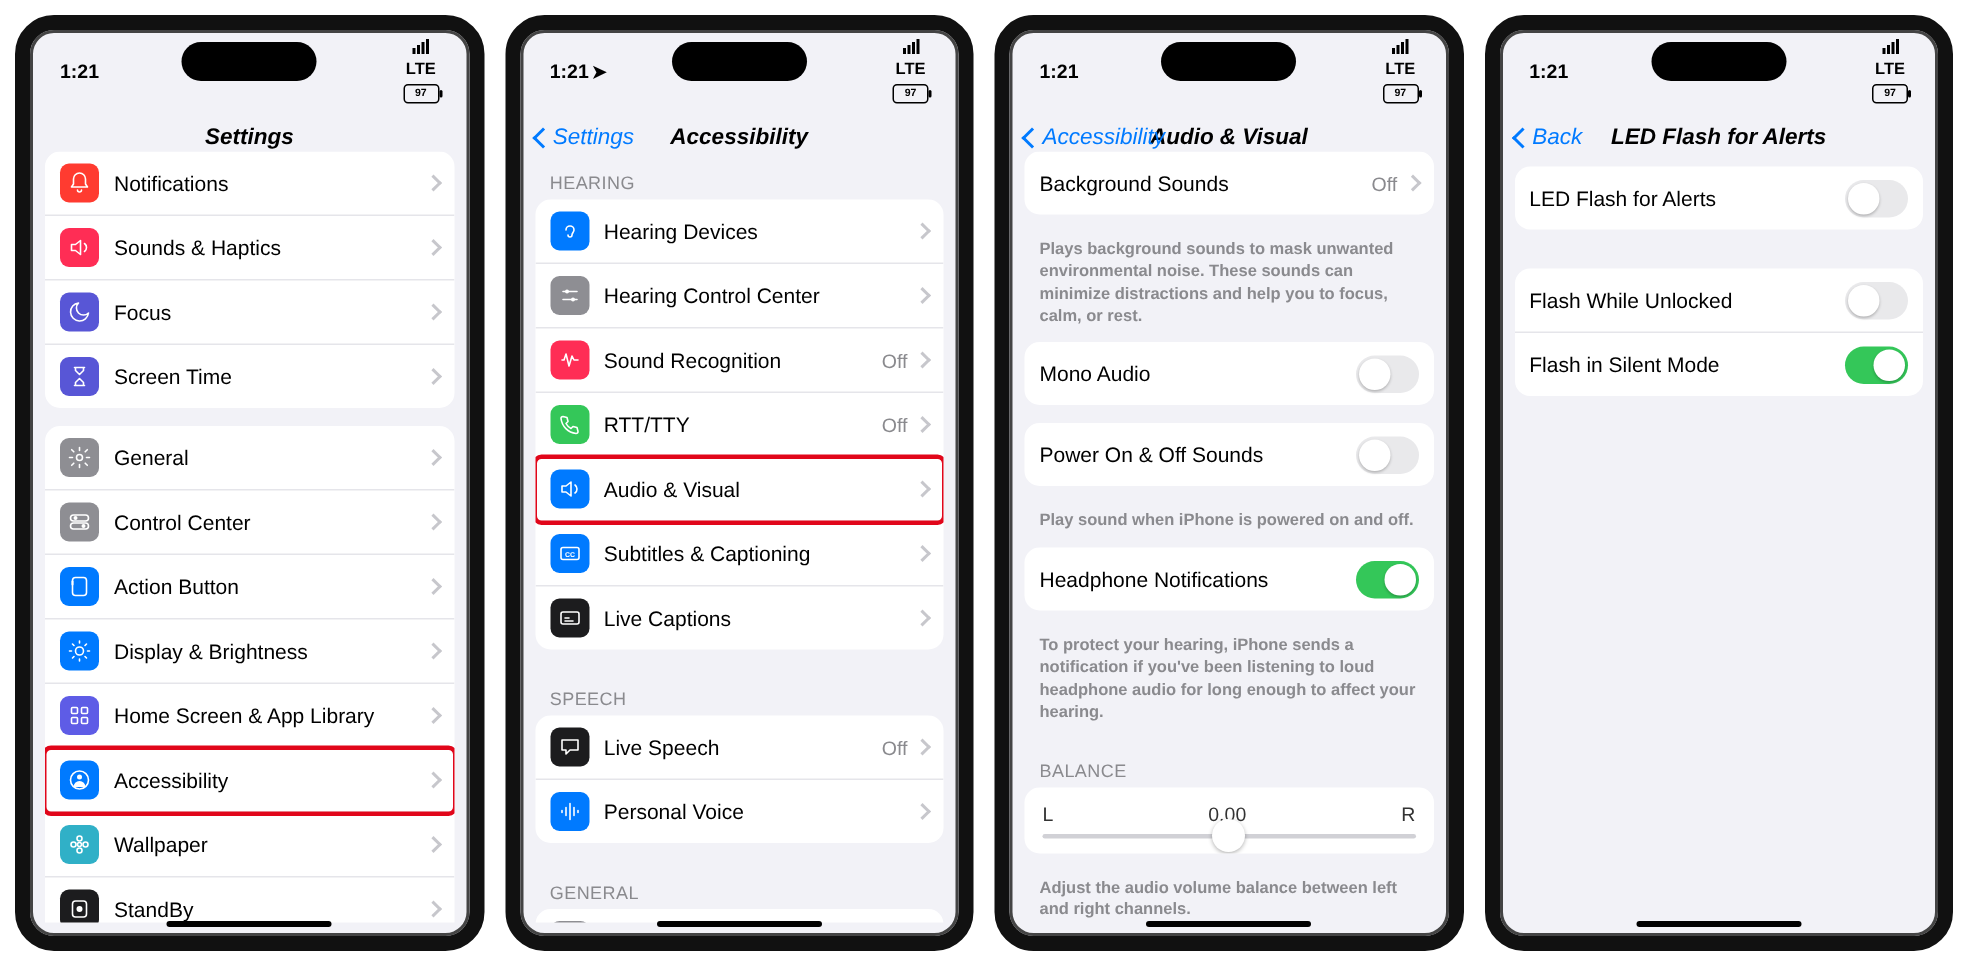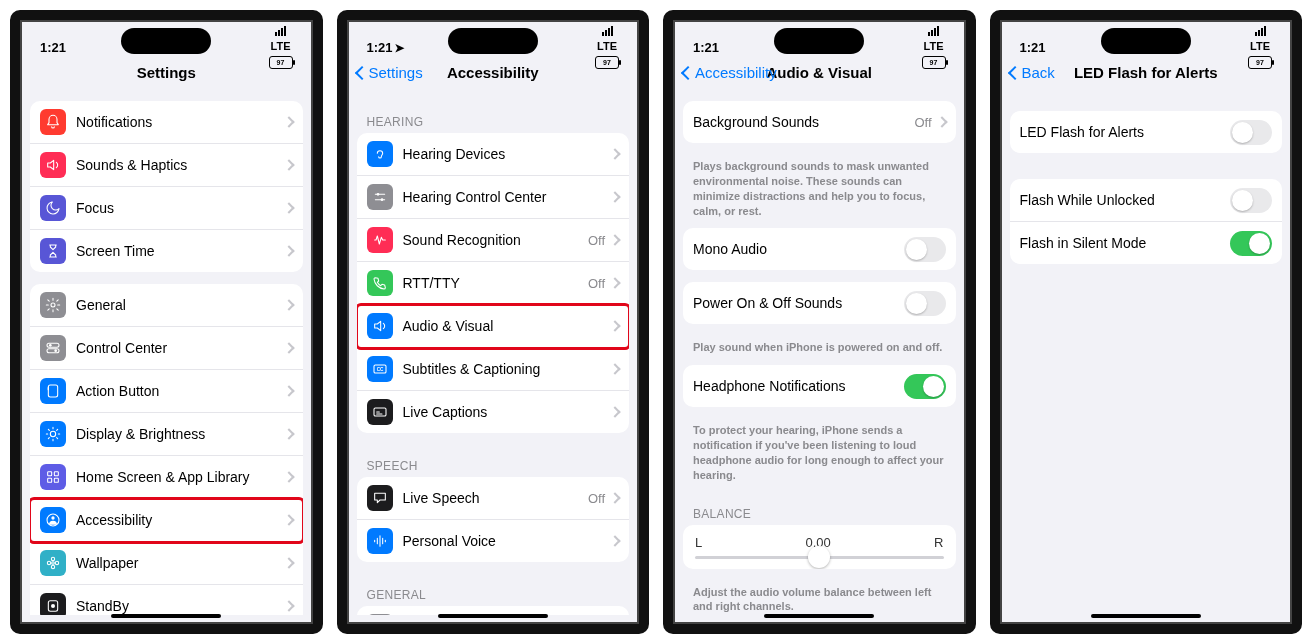--- a/index.html
+++ b/index.html
@@ -1,27 +1,27 @@
 <!DOCTYPE html>
 <html><head>
 <meta charset="utf-8">
 <style>
   html,body{margin:0;padding:0;background:#fff;font-family:-apple-system,BlinkMacSystemFont,"Segoe UI",Helvetica,Arial,sans-serif;}
   .canvas{width:1312px;height:644px;display:flex;gap:14px;padding:10px;box-sizing:border-box;background:#fff;}
-  .phone{flex:1;position:relative;border:10px solid #111;border-radius:10px;background:#f2f2f7;overflow:hidden;box-shadow:0 0 0 2px #444 inset;}
+  .phone{flex:1;position:relative;border:10px solid #111;border-radius:26px;background:#f2f2f7;overflow:hidden;box-shadow:0 0 0 2px #444 inset;}
   .notch{position:absolute;top:8px;left:50%;transform:translateX(-50%);width:90px;height:26px;background:#000;border-radius:20px;z-index:10;}
   .status{display:flex;justify-content:space-between;align-items:center;padding:10px 20px 0 20px;font-size:13px;font-weight:600;height:34px;}
   .status .right{display:flex;align-items:center;gap:4px;font-size:11px;flex-direction:column;}
   .sig{display:inline-flex;align-items:flex-end;gap:1px;}
   .sig span{width:2px;background:#000;display:inline-block;}
   .sig span:nth-child(1){height:4px}.sig span:nth-child(2){height:6px}.sig span:nth-child(3){height:8px}.sig span:nth-child(4){height:10px}
   .batt{display:inline-flex;align-items:center;border:1px solid #000;border-radius:3px;padding:0 1px;height:11px;width:20px;position:relative;}
   .batt::after{content:"";position:absolute;right:-3px;top:3px;width:2px;height:5px;background:#000;border-radius:1px;}
   .batt-fill{font-size:7px;line-height:11px;width:100%;text-align:center;font-weight:700;}
-  .navbar{display:flex;align-items:flex-start;justify-content:center;position:relative;height:36px;border-bottom:0.5px solid rgba(0,0,0,0);}
+  .navbar{display:flex;align-items:flex-end;justify-content:center;position:relative;height:36px;border-bottom:0.5px solid rgba(0,0,0,0);font-style:italic;}
   .navbar .title{font-size:15px;font-weight:600;}
   .navbar .back{position:absolute;left:10px;display:flex;align-items:center;color:#007aff;font-size:15px;gap:2px;}
   .chev{display:inline-block;width:8px;height:8px;border-left:2px solid currentColor;border-bottom:2px solid currentColor;transform:rotate(45deg);}
   .chev-right{border:none;border-right:2px solid #c7c7cc;border-top:2px solid #c7c7cc;transform:rotate(45deg);width:6px;height:6px;}
   .content{height:calc(100% - 90px);overflow:hidden;padding:0 10px;}
   .section-header{font-size:12px;color:#8a8a8e;text-transform:uppercase;padding:14px 10px 4px 10px;letter-spacing:0.3px;}
   .group{background:#fff;border-radius:10px;overflow:hidden;margin-bottom:12px;}
   .row{display:flex;align-items:center;padding:8px 10px;min-height:26px;border-bottom:0.5px solid #e5e5ea;font-size:14px;position:relative;}
   .row:last-child{border-bottom:none;}
   .row .icon{width:26px;height:26px;border-radius:6px;margin-right:10px;display:flex;align-items:center;justify-content:center;color:#fff;font-size:14px;flex-shrink:0;}

